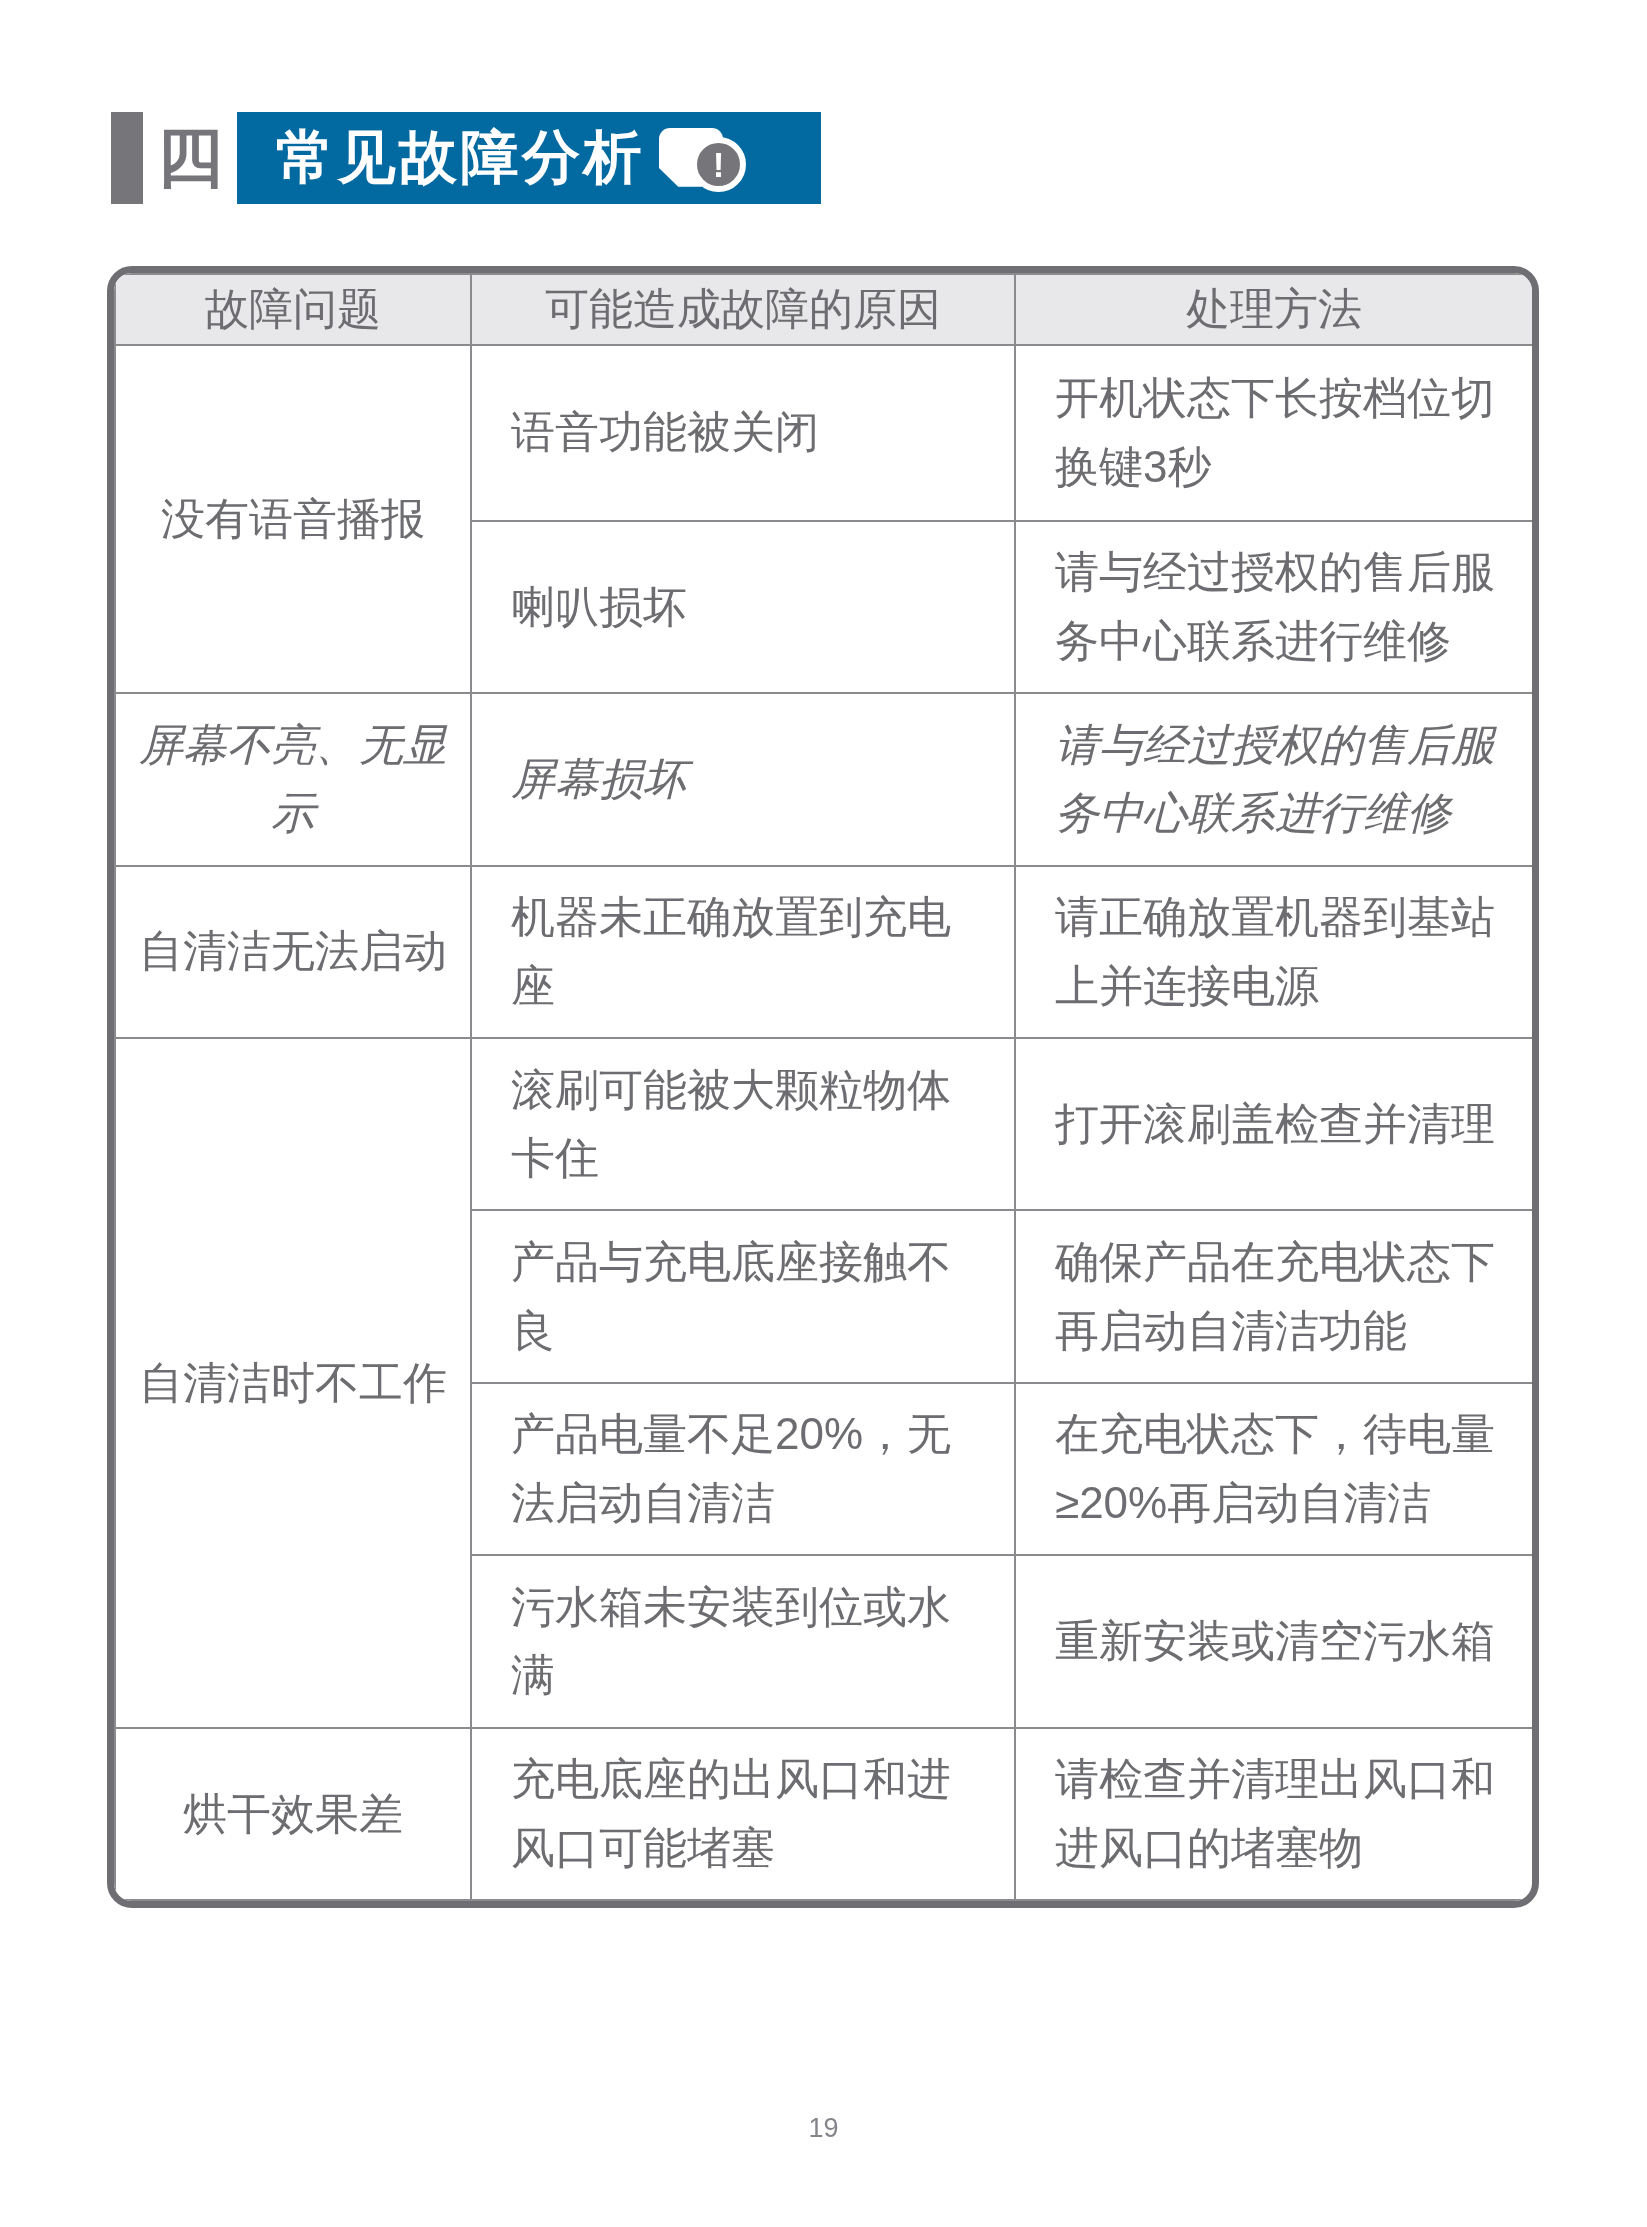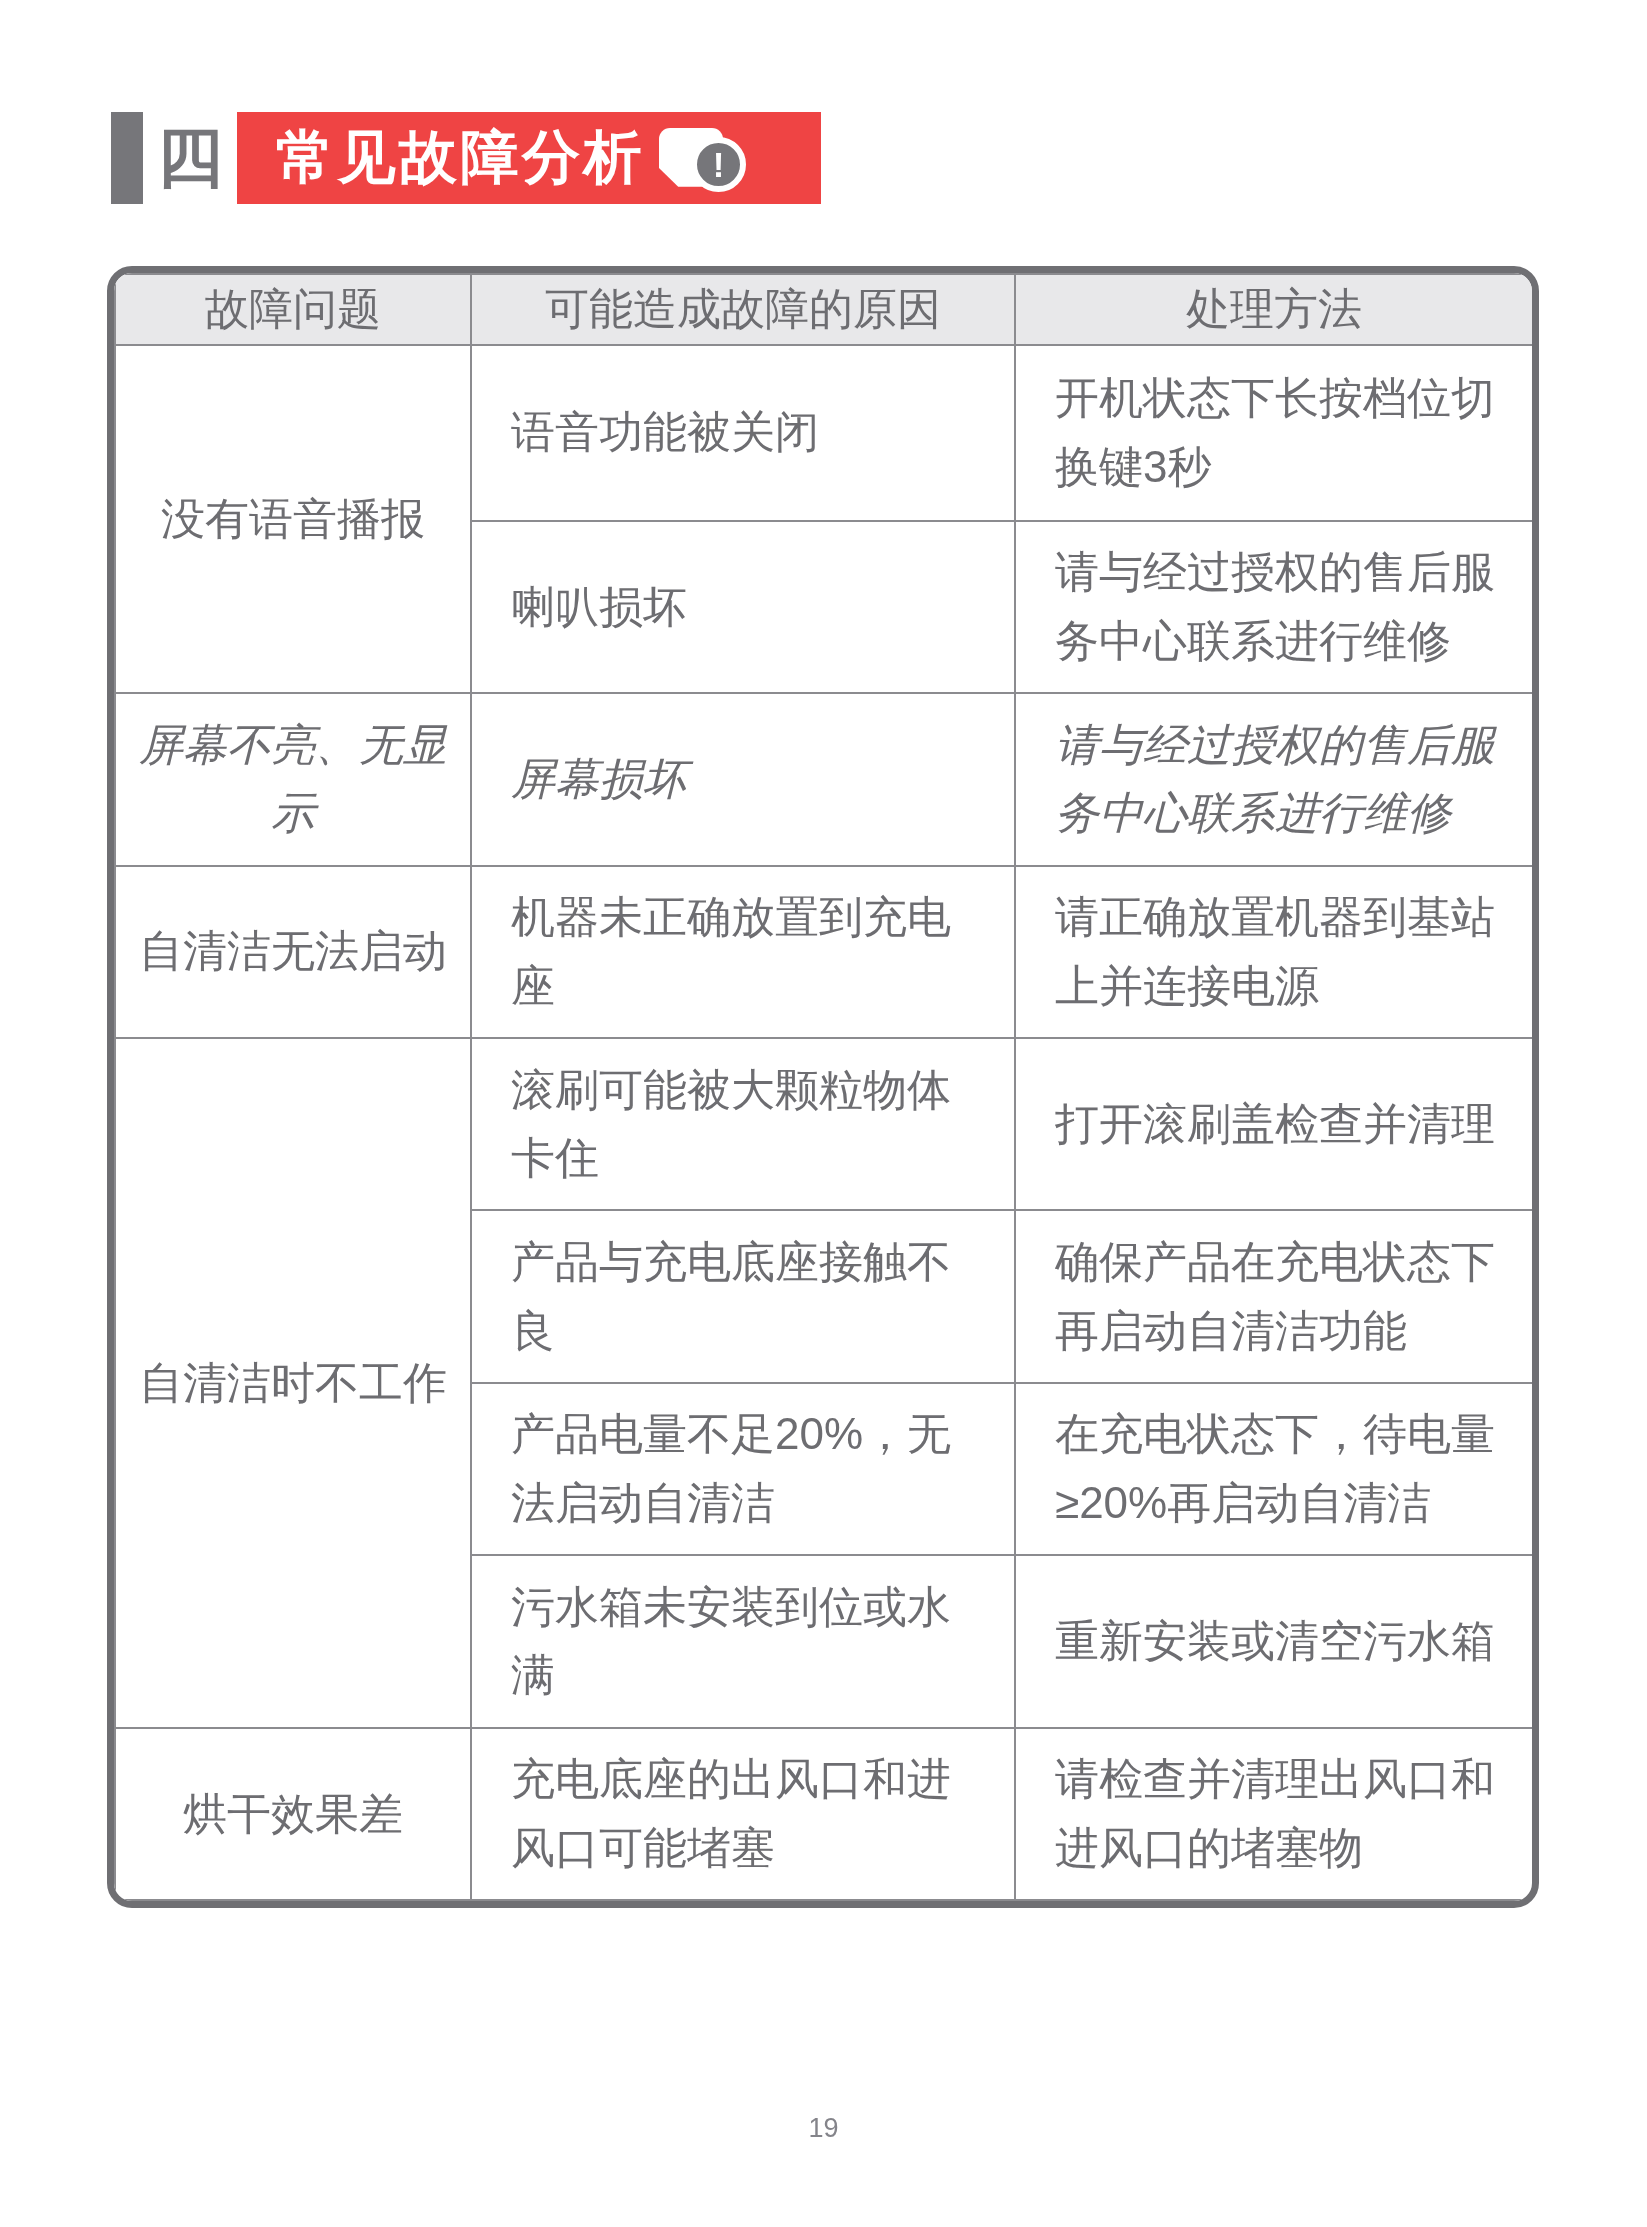--- a/index.html
+++ b/index.html
@@ -17,21 +17,21 @@
     height: 92px;
     display: flex; align-items: stretch;
   }
   .accent-bar { width: 32px; background: #76767a; }
   .section-num {
     width: 94px;
     display: flex; align-items: center; justify-content: center;
     font-size: 66px; font-weight: bold; color: #76767a;
   }
   .title-banner {
-    width: 584px; background: #ef4444;
+    width: 584px; background: #0369a1;
     display: flex; align-items: center;
     padding-left: 39px;
   }
   .title-text {
     color: #ffffff; font-size: 58px; font-weight: bold;
     letter-spacing: 3.5px; white-space: nowrap;
   }
   .title-icon { position: relative; width: 87px; height: 66px; margin-left: 14px; flex: none; }
   .doc-shape {
     position: absolute; left: 0; top: 2.8px; width: 64px; height: 59px;

